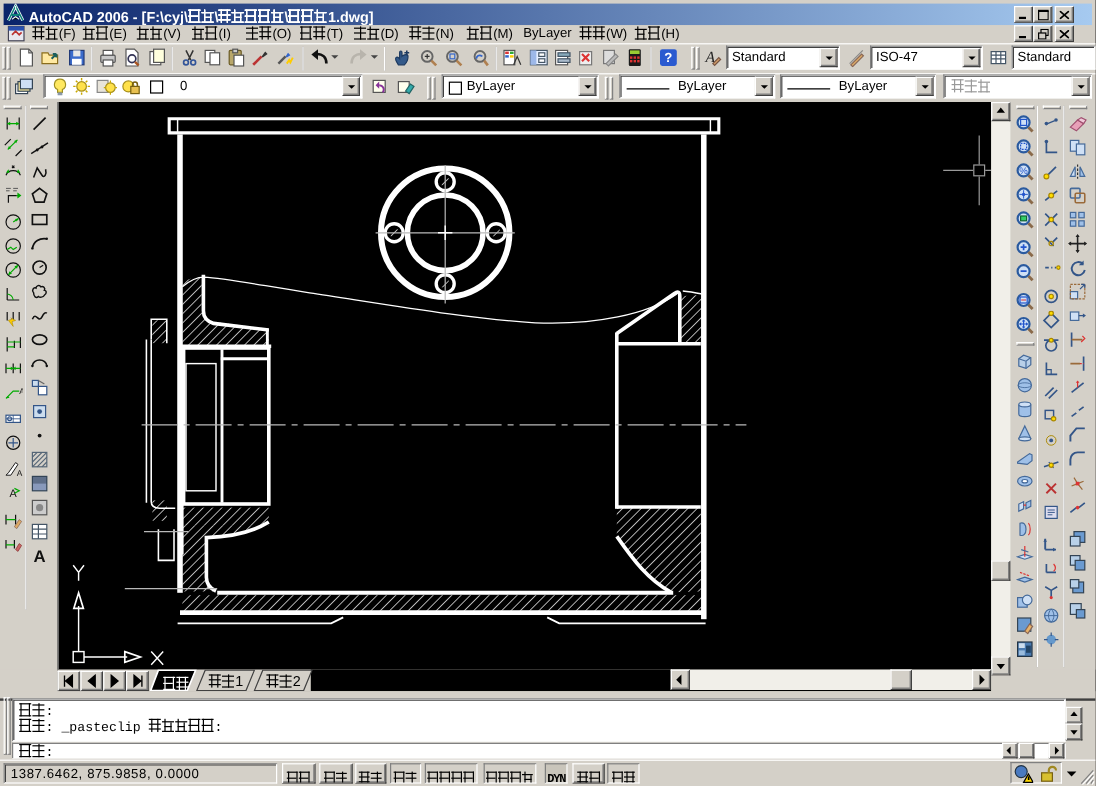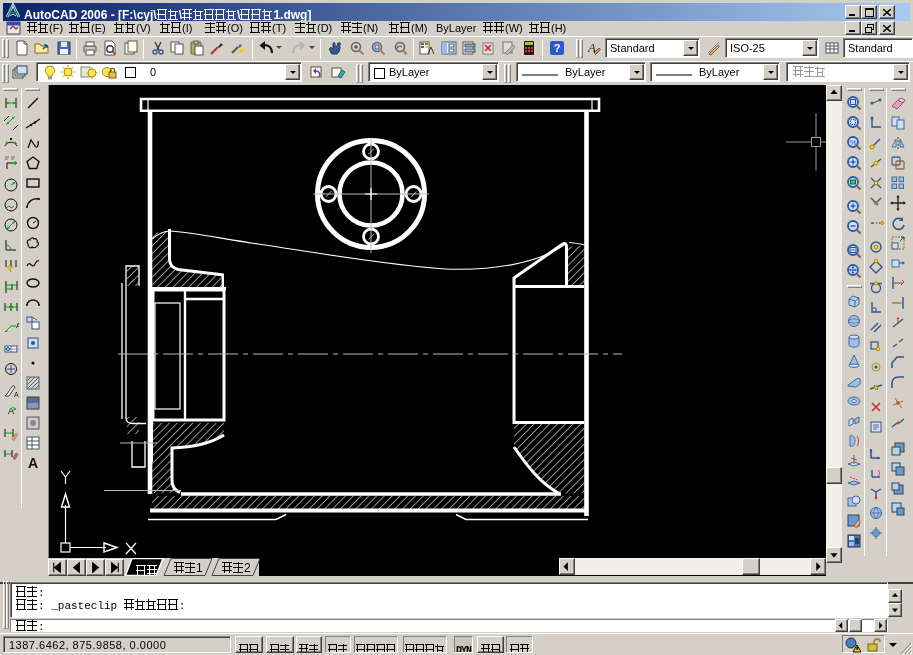--- a/index.html
+++ b/index.html
@@ -231,21 +231,21 @@
     </svg></div>
 <div class="abs combo" style="left:605px;top:38px;width:95px;height:20px">
     <span style="position:absolute;left:4px;top:3px">Standard</span>
     <span class="cbtn"></span>
   </div>
 <div class="abs " style="left:706px;top:40px;width:16px;height:16px"><svg width="16" height="16" viewBox="0 0 16 16">
       <path d="M2 13L13 2" stroke="#888"></path>
       <path d="M3 14l9-9 1.5 1.5-9 9z" fill="#da6" stroke="#865"></path>
     </svg></div>
 <div class="abs combo" style="left:725px;top:38px;width:94px;height:20px">
-    <span style="position:absolute;left:4px;top:3px">ISO-25</span>
+    <span style="position:absolute;left:4px;top:3px">ISO-47</span>
     <span class="cbtn"></span>
   </div>
 <div class="abs " style="left:824px;top:40px;width:16px;height:16px"><svg width="16" height="16" viewBox="0 0 16 16">
       <rect x="2" y="3" width="12" height="10" fill="#fff" stroke="#456"></rect>
       <path d="M2 6h12M2 9h12M6 3v10M10 3v10" stroke="#456"></path>
     </svg></div>
 <div class="abs combo" style="left:843px;top:38px;width:70px;height:20px">
     <span style="position:absolute;left:4px;top:3px">Standard</span>
   </div>
 <div class="abs " style="left:0px;top:61px;width:913px;height:24px;background:#d4d0c8;border-top:1px solid #fff"></div>

